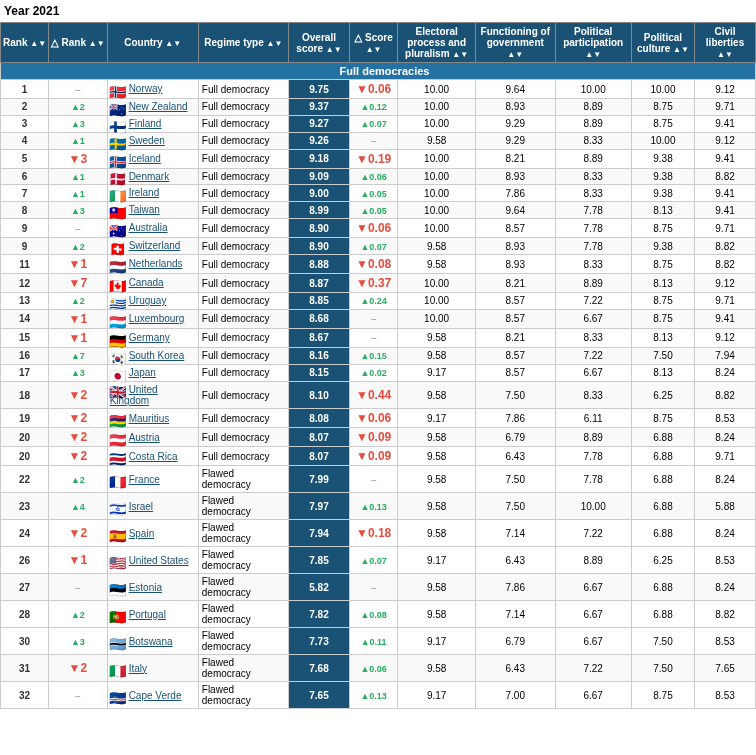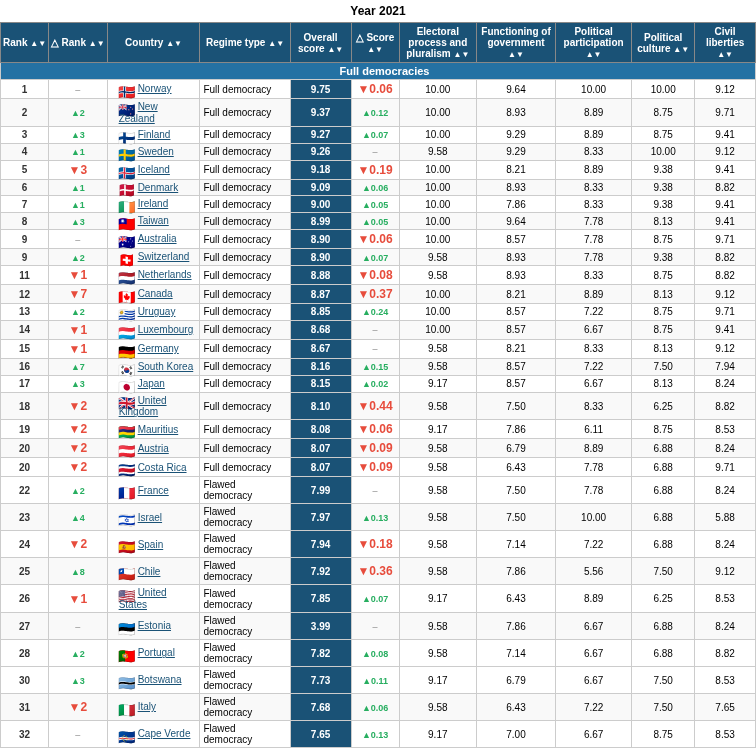--- a/index.html
+++ b/index.html
@@ -1,23 +1,23 @@
 <!DOCTYPE html>
 <html><head>
   <meta charset="utf-8">
   <style>
     * { box-sizing: border-box; margin: 0; padding: 0; }
     body { font-family: Arial, sans-serif; font-size: 11px; background: #fff; }
-    .year-header { text-align: center; font-weight: bold; font-size: 12px; padding: 4px; background: #fff; }
+    .year-header { font-weight: bold; font-size: 12px; padding: 4px; background: #fff; }
     table { width: 100%; border-collapse: collapse; }
     thead th { background: #1a5276; color: #fff; text-align: center; padding: 3px 2px; font-size: 10px; border: 1px solid #888; vertical-align: middle; }
     thead th .sort-icons { font-size: 8px; display: inline-block; }
     tbody tr { background: #fff; }
     td { border: 1px solid #ccc; padding: 2px 3px; text-align: center; font-size: 10px; vertical-align: middle; }
-    td.country-cell { text-align: left; padding-left: 11px; }
+    td.country-cell { text-align: left; padding-left: 2px; }
     .section-header td { background: #2471a3; color: #fff; text-align: center; font-weight: bold; font-size: 11px; padding-left: 16px; }
     .score-cell { background: #1a5276; color: #fff; font-weight: bold; }
     .flag { display: inline-block; width: 16px; height: 11px; margin-right: 3px; vertical-align: middle; font-size: 14px; }
     .rank-cell { font-weight: bold; color: #333; }
     .delta-up { color: #27ae60; font-weight: bold; font-size: 9px; }
     .delta-down { color: #e74c3c; font-weight: bold; font-size: 12px; }
     .delta-neutral { color: #888; font-size: 9px; }
     .country-link { color: #1a5276; text-decoration: underline; cursor: pointer; }
   </style>
 </head>
@@ -383,52 +383,39 @@
         <td class="country-cell"><span class="flag">🇪🇸</span><a class="country-link">Spain</a></td>
         <td style="text-align: left;">Flawed democracy</td>
         <td class="score-cell">7.94</td>
         <td><span class="delta-down">▼0.18</span></td>
         <td>9.58</td>
         <td>7.14</td>
         <td>7.22</td>
         <td>6.88</td>
         <td>8.24</td>
       </tr>
-      <tr style="background: rgb(249, 249, 249);">
-        <td class="rank-cell">25</td>
-        <td><span class="delta-up">▲8</span></td>
-        <td class="country-cell"><span class="flag">🇨🇱</span><a class="country-link">Chile</a></td>
-        <td style="text-align: left;">Flawed democracy</td>
-        <td class="score-cell">7.92</td>
-        <td><span class="delta-down">▼0.36</span></td>
-        <td>9.58</td>
-        <td>7.86</td>
-        <td>5.56</td>
-        <td>7.50</td>
-        <td>9.12</td>
-      </tr>
       <tr>
         <td class="rank-cell">26</td>
         <td><span class="delta-down">▼1</span></td>
         <td class="country-cell"><span class="flag">🇺🇸</span><a class="country-link">United States</a></td>
         <td style="text-align: left;">Flawed democracy</td>
         <td class="score-cell">7.85</td>
         <td><span class="delta-up">▲0.07</span></td>
         <td>9.17</td>
         <td>6.43</td>
         <td>8.89</td>
         <td>6.25</td>
         <td>8.53</td>
       </tr>
       <tr style="background: rgb(249, 249, 249);">
         <td class="rank-cell">27</td>
         <td><span class="delta-neutral">–</span></td>
         <td class="country-cell"><span class="flag">🇪🇪</span><a class="country-link">Estonia</a></td>
         <td style="text-align: left;">Flawed democracy</td>
-        <td class="score-cell">3.99</td>
+        <td class="score-cell">5.82</td>
         <td><span class="delta-neutral">–</span></td>
         <td>9.58</td>
         <td>7.86</td>
         <td>6.67</td>
         <td>6.88</td>
         <td>8.24</td>
       </tr>
       <tr>
         <td class="rank-cell">28</td>
         <td><span class="delta-up">▲2</span></td>

